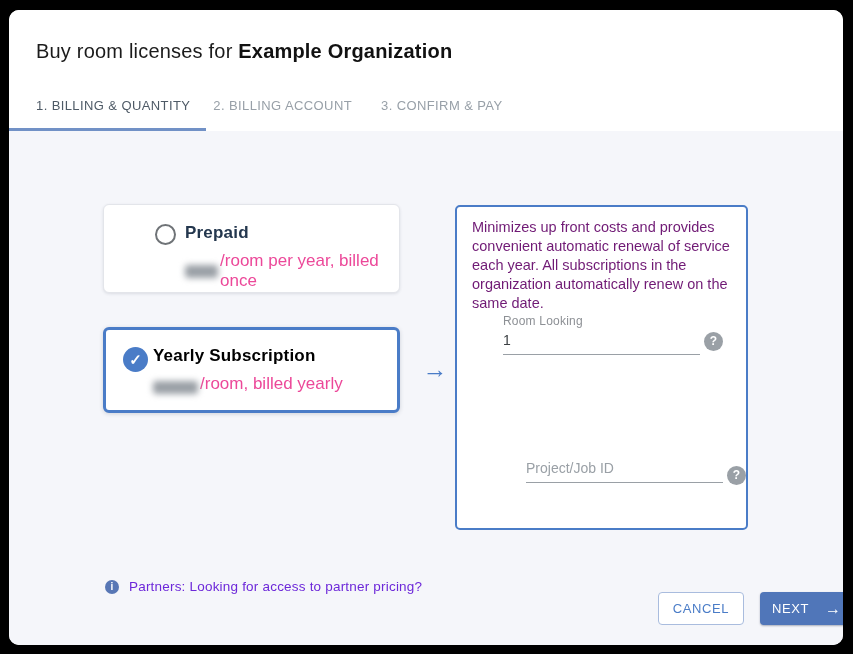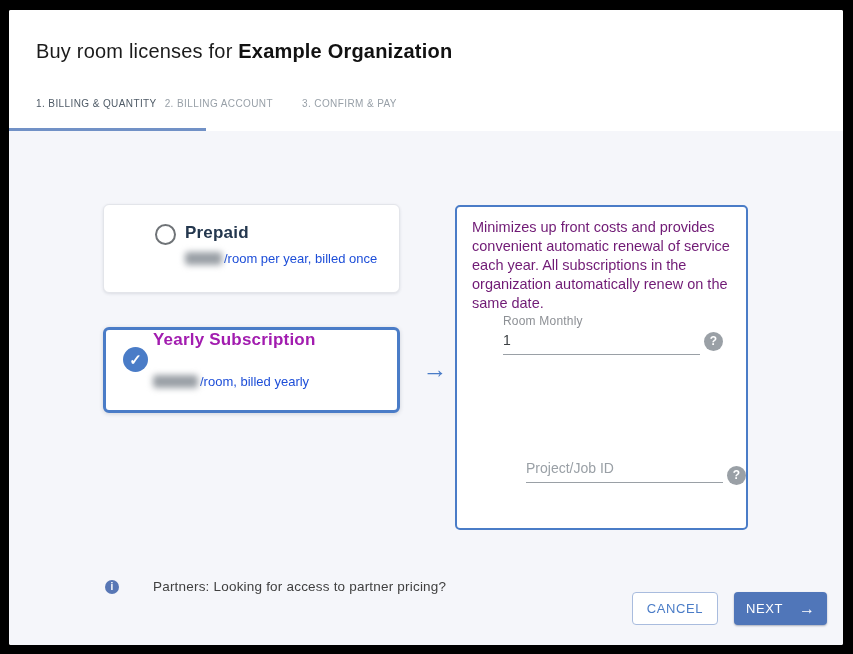--- a/index.html
+++ b/index.html
@@ -5,38 +5,38 @@
   * { margin:0; padding:0; box-sizing:border-box; }
   html,body { width:853px; height:654px; }
   body {
     background:#000;
     font-family:"Liberation Sans", sans-serif;
     position:relative;
     overflow:hidden;
   }
   .dialog {
     position:absolute; left:9px; top:10px; width:834px; height:635px;
-    background:#fff; border-radius:2px; overflow:hidden;
+    background:#fff; border-radius:10px; overflow:hidden;
     box-shadow:0 0 6px rgba(0,0,0,.6);
     text-decoration:underline;
   }
   
   .dlg-header { position:absolute; left:0; top:0; width:100%; height:121px; background:#fff; }
   .dlg-title {
     position:absolute; left:27px; top:30px;
     font-size:20px; color:#1b1b1b; letter-spacing:.2px;
   }
   .dlg-title b { font-weight:bold; color:#111; }
   .steps { position:absolute; left:27px; top:88px; display:flex; }
   .step {
-    font-size:10px; letter-spacing:.4px; color:#98A0A8; white-space:nowrap;
+    font-size:13px; letter-spacing:.4px; color:#98A0A8; white-space:nowrap;
     cursor:default;
   }
   .step.active { color:#4e5a66; }
-  .step + .step { margin-left:8px; }
+  .step + .step { margin-left:23px; }
   .step:nth-child(3) { margin-left:29px; }
   .step-underline {
     position:absolute; left:0; top:118px; width:197px; height:3px; background:#7191C6;
   }
   
   .content {
     position:absolute; left:0; top:121px; width:100%; height:514px;
     background:#F5F6FA;
   }
   
@@ -61,26 +61,26 @@
   }
   .check-circle {
     position:absolute; left:17px; top:17px; width:25px; height:25px;
     border-radius:50%; background:#4A7CC7; color:#fff;
     font-size:15px; font-weight:bold; text-align:center; line-height:25px;
   }
   .plan-title {
     position:absolute; left:49px; top:18px;
     font-size:17px; font-weight:bold; color:#24374E; letter-spacing:.2px;
   }
-  .selected .plan-title { color:#a21caf; left:47px; top:0; }
+  .selected .plan-title { color:#000000; left:47px; top:16px; }
   .plan-sub {
     position:absolute; left:49px; top:46px;
-    font-size:13px; color:#1d4ed8; display:flex; align-items:center;
-  }
-  .selected .plan-sub { left:47px; top:44px; }
+    font-size:17px; color:#ec4899; display:flex; align-items:center;
+  }
+  .selected .plan-sub { left:47px; top:44px;align-items:flex-end; }
   .price-blur {
     display:inline-block; height:13px; margin-right:2px;
     background:#9aa0a6; border-radius:3px; filter:blur(3px);
   }
   #card-prepaid .price-blur { width:37px; }
   #card-yearly  .price-blur { width:45px; }
   #card-monthly .price-blur { width:31px; }
   
   .flow-arrow {
     position:absolute; left:408px; top:224px; width:36px;
@@ -115,26 +115,26 @@
   
   .partners-row {
     position:absolute; left:96px; top:448px; display:flex; align-items:center;
     cursor:pointer;
   }
   .info-icon {
     width:14px; height:14px; border-radius:50%; background:#5877B5; color:#fff;
     font-size:10px; font-weight:bold; text-align:center; line-height:14px;
     margin-right:10px; flex:0 0 auto;
   }
-  .partners-text { font-size:13.5px; color:#404040; letter-spacing:.2px;margin-left:24px; }
+  .partners-text { font-size:13.5px; color:#6d28d9; letter-spacing:.2px; }
   .btn {
     position:absolute; top:461px; height:33px; border-radius:4px;
     font-family:"Liberation Sans", sans-serif;
     font-size:13px; letter-spacing:.6px; cursor:pointer;
-    display:flex; align-items:center; justify-content:center;
+    display:flex; align-items:center; justify-content:center;margin-left:26px;
   }
   .btn-cancel {
     left:623px; width:86px;
     background:#fff; border:1.5px solid #A9BCDE; color:#4A7CC7;
   }
   .btn-next {
     left:725px; width:93px;
     background:#5076B9; border:none; color:#fff; gap:16px;
     box-shadow:0 1px 2px rgba(30,40,70,.35);
   }
@@ -181,21 +181,21 @@
       </div>
     </div>
 
 
     <div class="flow-arrow">→</div>
 
     <div class="detail-panel">
       <div class="detail-desc">Minimizes up front costs and provides convenient automatic renewal of service each year. All subscriptions in the organization automatically renew on the same date.</div>
 
       <div class="field" id="field-quantity">
-        <div class="field-label">Room Monthly</div>
+        <div class="field-label">Room Looking</div>
         <input class="field-input" type="text" value="1" style="">
         <span class="help-icon">?</span>
       </div>
 
       <div class="field" id="field-project">
         <input class="field-input" type="text" placeholder="Project/Job ID" style="">
         <span class="help-icon">?</span>
       </div>
     </div>
 

